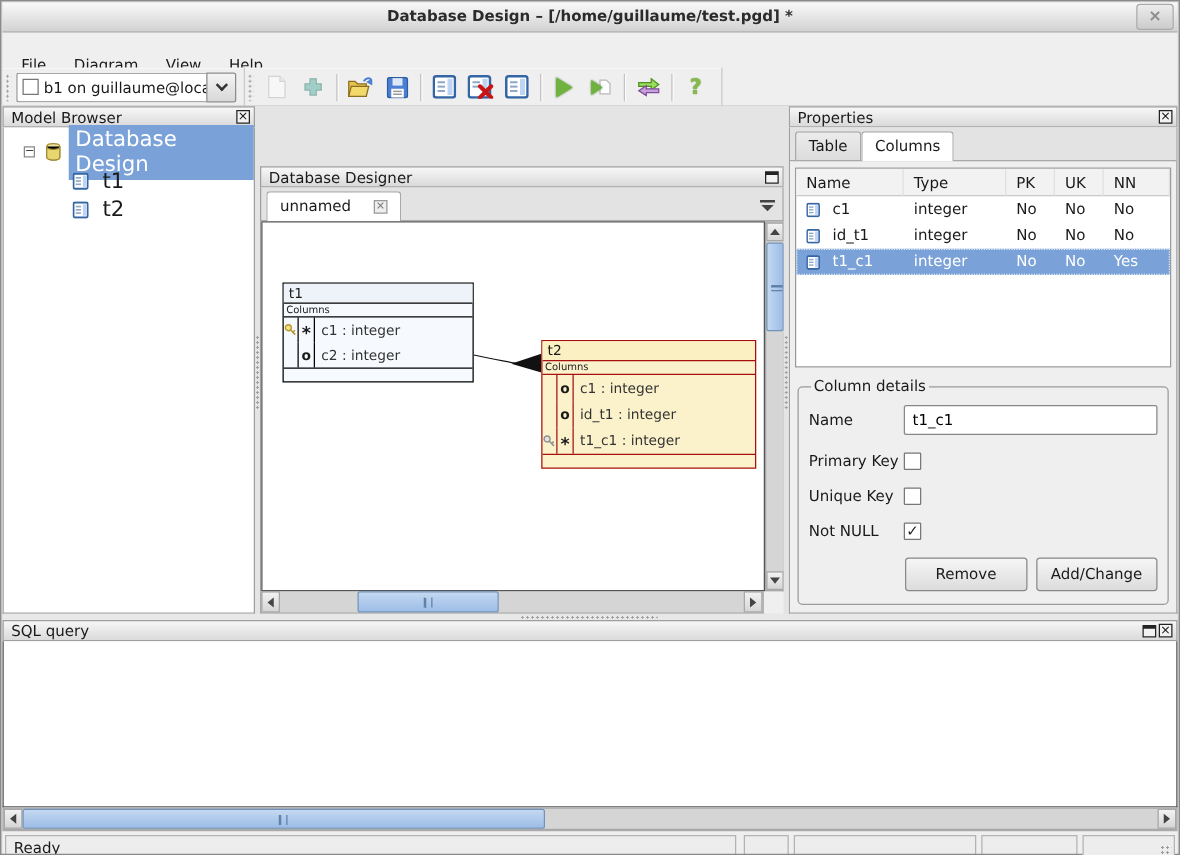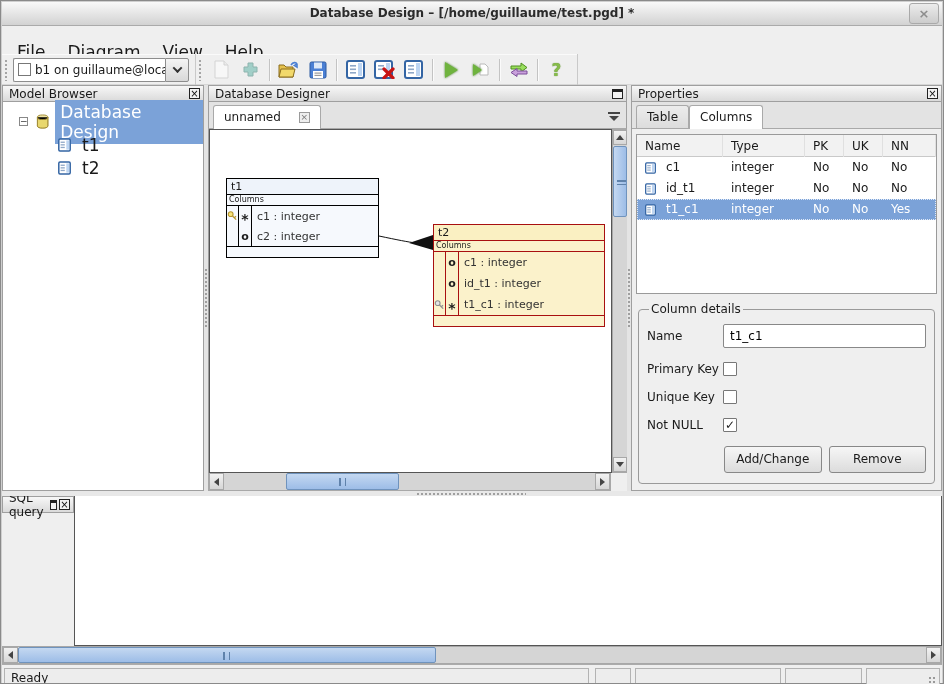--- a/index.html
+++ b/index.html
@@ -16,21 +16,21 @@
   .titlebar .title { position: absolute; left: 0; right: 0; top: 4px;
     text-align: center; font-weight: bold; font-size: 12px; color: #2b2b2b; }
   .titlebar .close-btn { position: absolute; right: 3px; top: 1px;
     width: 30px; height: 21px; border: 1px solid #a9a9a9; border-radius: 3px;
     background: linear-gradient(#ececec, #cccccc); color: #8d8d8d;
     font-weight: bold; font-size: 13px; text-align: center; line-height: 19px; }
 
   
   .menubar { height: 28px; flex: 0 0 28px; display: flex; align-items: center;
     background: #efefef; padding-left: 4px; }
-  .menubar span { padding: 4px 11px; font-size: 17px; margin-top: 24px; }
+  .menubar span { padding: 4px 11px; font-size: 12px; margin-top: 24px; }
 
   
   .toolbar { height: 31px; flex: 0 0 31px; background: #efefef; display: flex;
     border-bottom: 1px solid #d6d6d6; }
   .tb-group { display: flex; align-items: center; height: 31px;
     border-right: 1px solid #c9c9c9; box-shadow: inset 0 1px 0 #fafafa;
     padding: 0 6px 0 2px; }
   .tb-handle { width: 5px; height: 22px; margin-right: 4px;
     background-image: radial-gradient(#a5a5a5 0.8px, transparent 1px);
     background-size: 4px 4px; }
@@ -84,21 +84,21 @@
   .expander { width: 9px; height: 9px; border: 1px solid #888; background: #fff;
     font-size: 9px; line-height: 7px; text-align: center; color: #333;
     margin: 0 8px 0 16px; }
   .tree-label { padding: 2px 5px; font-size: 17px; }
   .tree-label.selected { background: #7ba2d8; color: #fff; }
   .tree-child { padding-left: 55px; }
   .db-icon { width: 14px; height: 15px; margin-right: 6px; }
   .tbl-icon { width: 13px; height: 14px; margin-right: 6px; }
 
   
-  .dd { width: 419px; flex: 0 0 419px; }
+  .dd { width: 419px; flex: 0 0 419px; margin-top: 48px; }
   .tabbar { height: 27px; flex: 0 0 27px; background: #e3e3e3; display: flex;
     align-items: flex-end; border-left: 1px solid #9f9f9f;
     border-right: 1px solid #9f9f9f; border-bottom: 1px solid #a9a9a9;
     padding: 0 4px; position: relative; }
   .tab { display: flex; align-items: center; gap: 18px; padding: 4px 10px 5px;
     border: 1px solid #a9a9a9; border-bottom: none; border-radius: 3px 3px 0 0;
     background: #fff; margin-bottom: -1px; font-size: 12px; }
   .tab.inactive { background: linear-gradient(#ececec,#dcdcdc); margin-bottom: 0;
     padding-bottom: 4px; }
   .tab .tab-close { width: 11px; height: 11px; border: 1px solid #9a9a9a;
@@ -202,21 +202,21 @@
   .pbtn { flex: 1; height: 27px; border: 1px solid #888; border-radius: 3px;
     background: linear-gradient(#f6f6f6, #dcdcdc); font-size: 12px;
     text-align: center; line-height: 25px; }
 
   
   .hsplit { flex: 0 0 5px; background: #e8e8e8; position: relative; }
   .hsplit::after { content:""; position: absolute; top: 1px; bottom: 1px;
     left: 44%; width: 110px;
     background-image: radial-gradient(#9f9f9f 0.8px, transparent 1px);
     background-size: 4px 4px; }
-  .sql { flex: 0 0 150px; display: flex; flex-direction: row; }
+  .sql { flex: 0 0 150px; display: flex; flex-direction: column; }
   .sql-body { flex: 1; background: #fff; border: 1px solid #555; border-top: none; }
   .bottom-hsb { flex: 0 0 18px; }
   .bottom-hsb .sb-thumb-h { left: 0; width: 418px; }
 
   .statusbar { flex: 0 0 26px; background: #efefef; border-top: 1px solid #ababab;
     display: flex; align-items: center; padding: 0 2px; gap: 4px; }
   .sb-cell { height: 20px; border: 1px solid #b3b3b3; background: #ededed;
     display: flex; align-items: center; padding-left: 6px; font-size: 12px; }
   .sb-msg { flex: 1; margin-right: 2px; }
   .sb-c1 { width: 36px; } .sb-c2 { width: 146px; } .sb-c3 { width: 77px; }
@@ -565,22 +565,22 @@
           </div>
           <div class="d-row">
             <label>Unique Key</label>
             <span class="d-check"></span>
           </div>
           <div class="d-row">
             <label>Not NULL</label>
             <span class="d-check">✓</span>
           </div>
           <div class="btn-row">
+            <div class="pbtn">Remove</div>
             <div class="pbtn">Add/Change</div>
-            <div class="pbtn">Remove</div>
           </div>
         </fieldset>
       </div>
     </div>
   </div>
 
   <div class="hsplit"></div>
 
   <div class="sql">
     <div class="panel-header">

